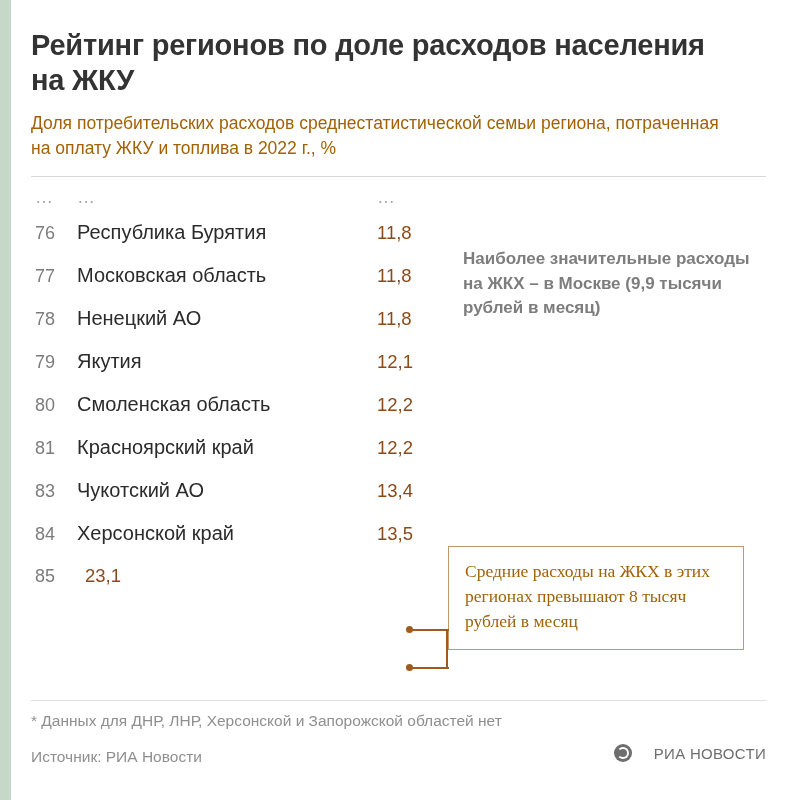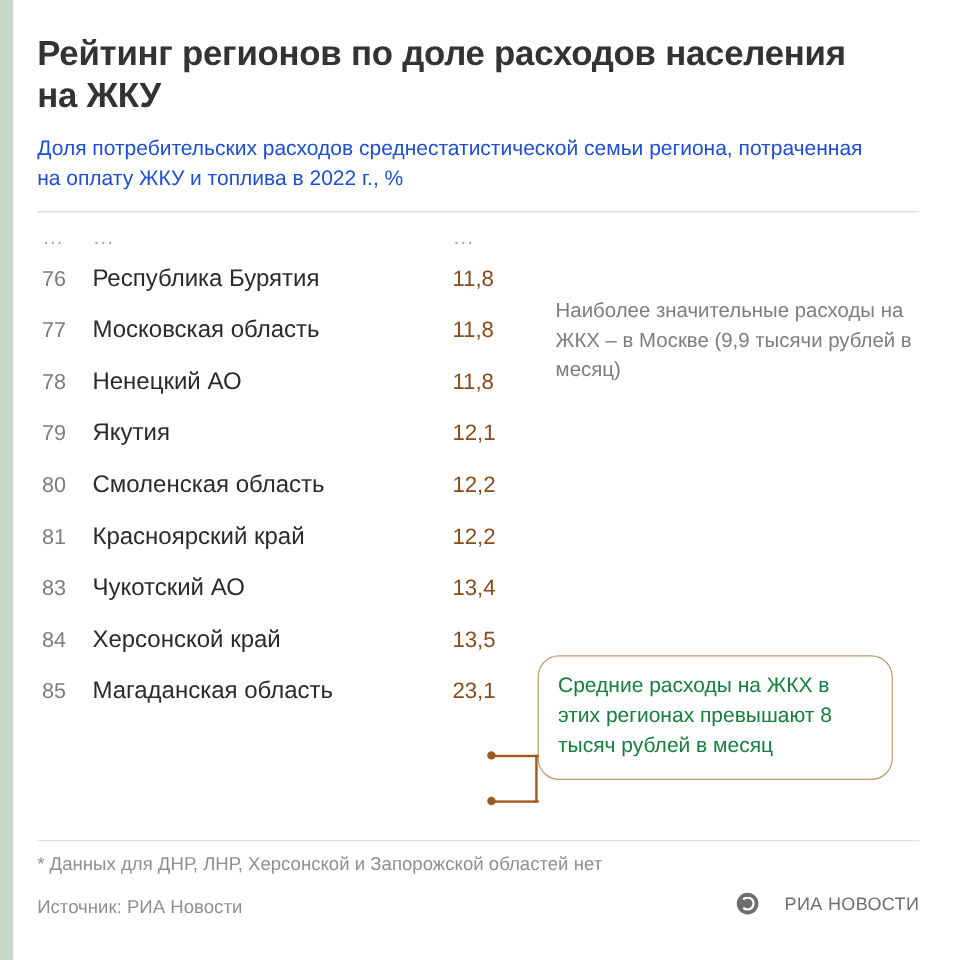--- a/index.html
+++ b/index.html
@@ -41,21 +41,21 @@
     font-size: 29px;
     font-weight: bold;
     color: #333333;
     line-height: 1.22;
     letter-spacing: -0.2px;
     margin: 0 0 12px 0;
     max-width: 680px;
   }
   .subtitle {
     font-size: 17.5px;
-    color: #1d4ed8;
+    color: #a16207;
     line-height: 1.42;
     margin: 0 0 16px 0;
     max-width: 700px;
   }
   .divider {
     width: 735px;
     height: 1px;
     background: #d8d8d8;
     margin: 6px 0 10px 0;
   }
@@ -100,34 +100,36 @@
     font-size: 18px;
   }
   .note-top {
     position: absolute;
     left: 463px;
     top: 247px;
     width: 300px;
     font-size: 17px;
     line-height: 1.45;
     color: #7d7d7d;
+    font-weight: bold;
   }
   .callout {
     position: absolute;
     left: 448px;
     top: 546px;
     width: 296px;
     box-sizing: border-box;
     border: 1px solid #c29a6a;
-    border-radius: 18px;
+    border-radius: 0;
     background: #ffffff;
     padding: 12px 14px 14px 16px;
     font-size: 17.5px;
     line-height: 1.44;
-    color: #15803d;
+    color: #a16207;
+    font-family: Liberation Serif, serif;
   }
   .leader {
     position: absolute;
     background: #a05a1c;
     height: 1.5px;
   }
   .leader-dot {
     position: absolute;
     width: 7px;
     height: 7px;
@@ -256,21 +258,20 @@
       </div>
 
       <div class="row">
         <span class="rank">84</span>
         <span class="region">Херсонской край</span>
         <span class="value">13,5</span>
       </div>
 
       <div class="row">
         <span class="rank">85</span>
-        <span class="region">Магаданская область</span>
         <span class="value">23,1</span>
       </div>
 
     </div>
   </div>
 
   <div class="note-top">Наиболее значительные расходы на ЖКХ – в Москве (9,9 тысячи рублей в месяц)</div>
 
   <div class="callout">Средние расходы на ЖКХ в этих регионах превышают 8 тысяч рублей в месяц</div>
 

